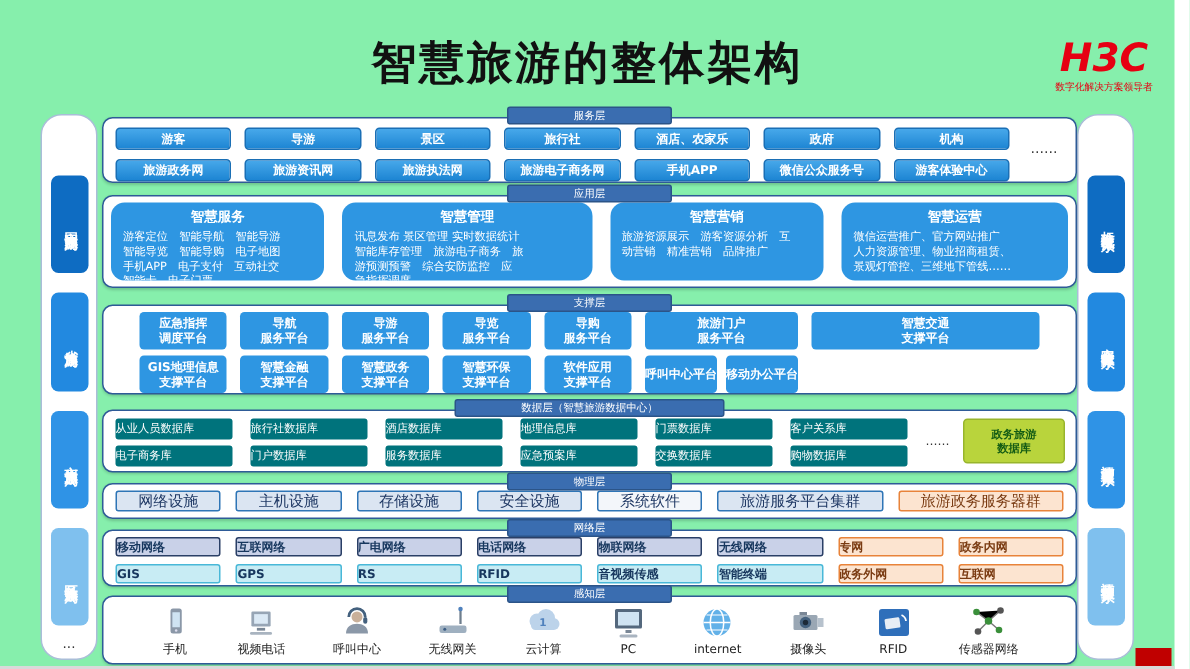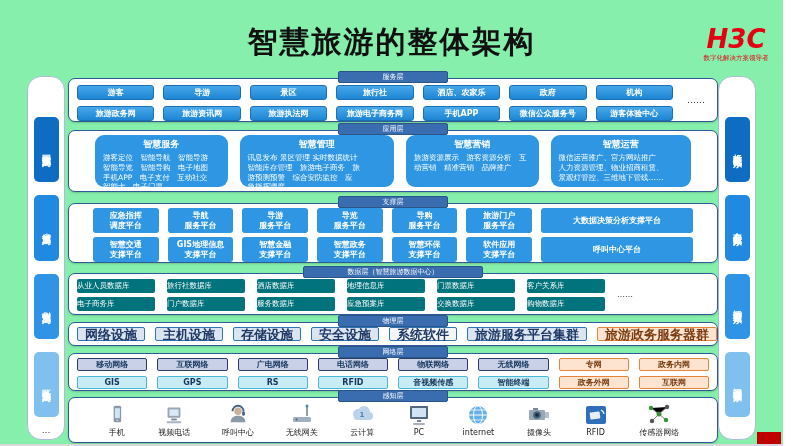--- a/index.html
+++ b/index.html
@@ -34,21 +34,21 @@
         box-shadow:0 1px 2px rgba(0,0,0,.18);}
   .rep{display:contents;}
   
   .c-svc{height:44px;padding:6px 44px 13px 8px;display:grid;grid-template-columns:repeat(7,1fr);
          grid-auto-rows:15px;gap:6px 9px;}
   .pill{background:linear-gradient(#47a8ea,#1d85d3);border:1px solid #1a6fb5;border-radius:3px;
         color:#fff;font-size:8px;font-weight:bold;text-align:center;line-height:13px;
         white-space:nowrap;overflow:hidden;}
   .svc-dots{position:absolute;right:12px;top:50%;transform:translateY(-50%);font-size:9px;color:#333;}
   
-  .c-app{height:62px;padding:4px 26px;display:flex;gap:12px;}
+  .c-app{height:62px;padding:4px 5px;display:flex;gap:12px;}
   .app-box{background:#2e96e2;border-radius:9px;color:#fff;padding:3px 8px 2px;overflow:hidden;}
   .app-box:nth-child(1){flex:150;} .app-box:nth-child(2){flex:178;}
   .app-box:nth-child(3){flex:150;} .app-box:nth-child(4){flex:160;}
   .app-title{text-align:center;font-weight:bold;font-size:9px;margin-bottom:2px;}
   .app-line{font-size:7.5px;line-height:1.3;white-space:nowrap;}
   
   .c-sup{height:60px;padding:4px 24px;display:grid;grid-template-columns:repeat(6,1fr) 152px;
          grid-auto-rows:25px;gap:4px 9px;align-items:center;}
   .sup-box{background:#2e96e2;border-radius:3px;color:#fff;font-size:8px;font-weight:bold;
            text-align:center;display:flex;align-items:center;justify-content:center;
@@ -61,28 +61,28 @@
   .data-box{background:#00737c;border-radius:2px;color:#fff;font-size:7.5px;
             line-height:14px;white-space:nowrap;overflow:hidden;}
   .data-dots{position:absolute;right:84px;top:50%;transform:translateY(-50%);font-size:8px;color:#333;}
   .green-box{position:absolute;right:7px;top:50%;transform:translateY(-50%);width:68px;height:30px;
              background:#b9d43c;border:1px solid #98b52c;border-radius:3px;color:#145c14;
              font-size:7.5px;font-weight:bold;display:flex;align-items:center;justify-content:center;
              text-align:center;white-space:pre-line;line-height:1.2;}
   
   .c-phy{height:24px;padding:4px 8px;display:flex;gap:10px;}
   .phy-box{flex:1 1 auto;border:1px solid #2e75b6;border-radius:2px;background:#dbe5f2;
-           color:#1f3864;font-size:13px;font-weight:bold;text-align:center;line-height:13px;
+           color:#1f3864;font-size:10px;font-weight:normal;text-align:center;line-height:13px;
            padding:0 7px;white-space:nowrap;}
   .phy-box.s-light{background:#f3f6fa;}
   .phy-box.s-orange{background:#fce4d0;border-color:#e8833a;color:#7a3b12;}
   
   .c-net{height:38px;padding:4px 8px;display:grid;grid-template-columns:repeat(8,1fr);
          grid-auto-rows:13px;gap:5px 10px;}
-  .net-box{border-radius:2px;font-size:8px;font-weight:bold;text-align:center;line-height:11px;
+  .net-box{border-radius:2px;font-size:8px;font-weight:bold;line-height:11px;
            white-space:nowrap;overflow:hidden;}
   .net-box.s-navy{background:#c9d1e8;border:1px solid #2a3f66;color:#17375e;}
   .net-box.s-cyan{background:#c8ecf4;border:1px solid #49b8d8;color:#17375e;}
   .net-box.s-orange{background:#fce4d0;border:1px solid #e8833a;color:#7a3b12;}
   
   .c-per{height:46px;padding:3px 6px;display:flex;justify-content:space-evenly;align-items:center;}
   .percep-item{display:flex;flex-direction:column;align-items:center;gap:1px;}
   .picon{display:block;height:24px;}
   .plabel{font-size:8px;color:#222;}
   
@@ -150,40 +150,42 @@
     <div class="layer l-sup">
       <div class="tab">支撑层</div>
       <div class="cbox c-sup">
         <div class="rep"><div class="sup-box">应急指挥
 调度平台</div><div class="sup-box">导航
 服务平台</div><div class="sup-box">导游
 服务平台</div><div class="sup-box">导览
 服务平台</div><div class="sup-box">导购
 服务平台</div><div class="sup-box">旅游门户
 服务平台</div></div>
-        <div class="sup-box">大数据决策分析支撑平台</div>
         <div class="rep"><div class="sup-box">智慧交通
 支撑平台</div><div class="sup-box">GIS地理信息
 支撑平台</div><div class="sup-box">智慧金融
 支撑平台</div><div class="sup-box">智慧政务
 支撑平台</div><div class="sup-box">智慧环保
 支撑平台</div><div class="sup-box">软件应用
 支撑平台</div></div>
         <div class="sup-pair">
           <div class="sup-box">呼叫中心平台</div>
+          <div class="sup-box">移动办公平台</div>
         </div>
       </div>
     </div>
 
     <div class="layer l-data">
       <div class="tab tab-data">数据层（智慧旅游数据中心）</div>
       <div class="cbox c-data">
         <div class="rep"><div class="data-box">从业人员数据库</div><div class="data-box">旅行社数据库</div><div class="data-box">酒店数据库</div><div class="data-box">地理信息库</div><div class="data-box">门票数据库</div><div class="data-box">客户关系库</div></div>
         <div class="rep"><div class="data-box">电子商务库</div><div class="data-box">门户数据库</div><div class="data-box">服务数据库</div><div class="data-box">应急预案库</div><div class="data-box">交换数据库</div><div class="data-box">购物数据库</div></div>
         <div class="data-dots">……</div>
+        <div class="green-box">政务旅游
+数据库</div>
       </div>
     </div>
 
     <div class="layer l-phy">
       <div class="tab">物理层</div>
       <div class="cbox c-phy">
         <div class="rep"><div class="phy-box s-steel">网络设施</div><div class="phy-box s-steel">主机设施</div><div class="phy-box s-steel">存储设施</div><div class="phy-box s-steel">安全设施</div><div class="phy-box s-light">系统软件</div><div class="phy-box s-steel">旅游服务平台集群</div><div class="phy-box s-orange">旅游政务服务器群</div></div>
       </div>
     </div>
 

